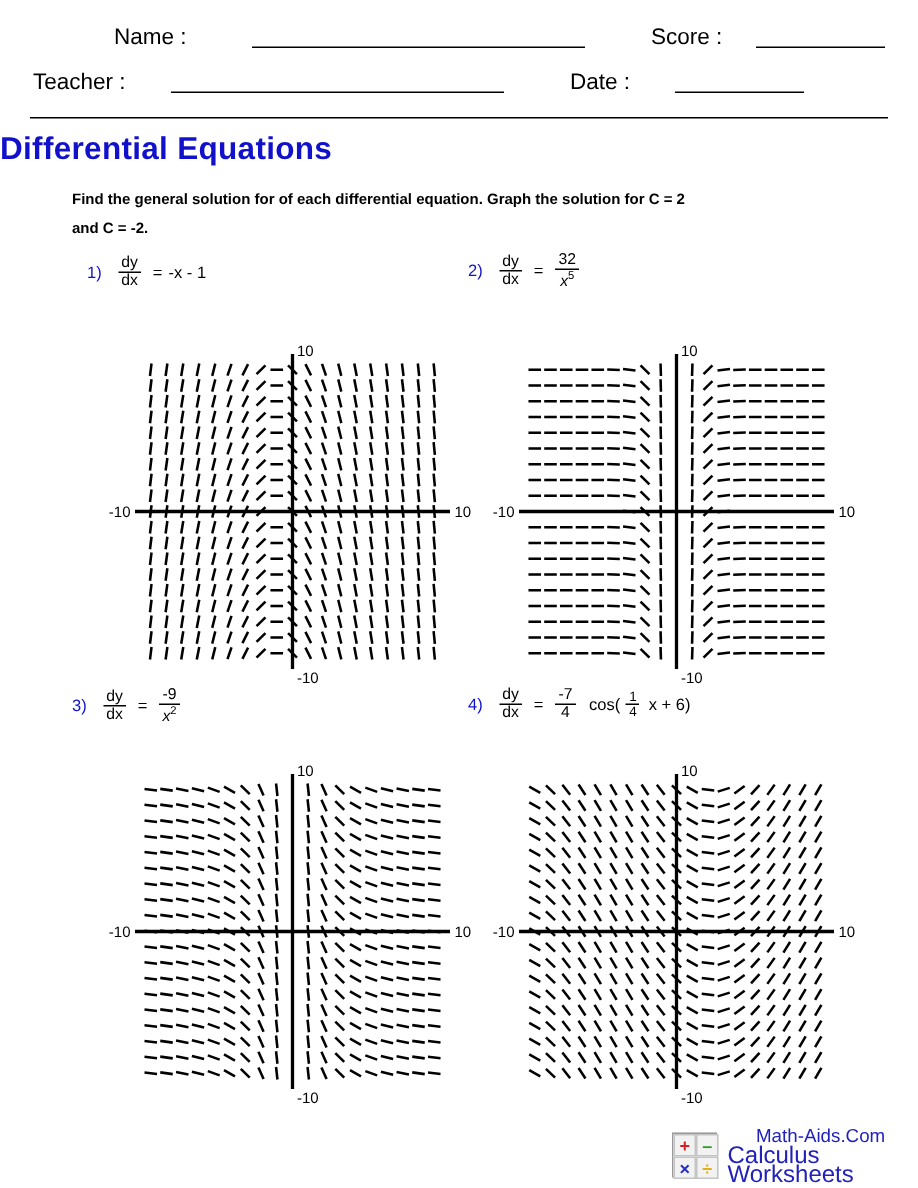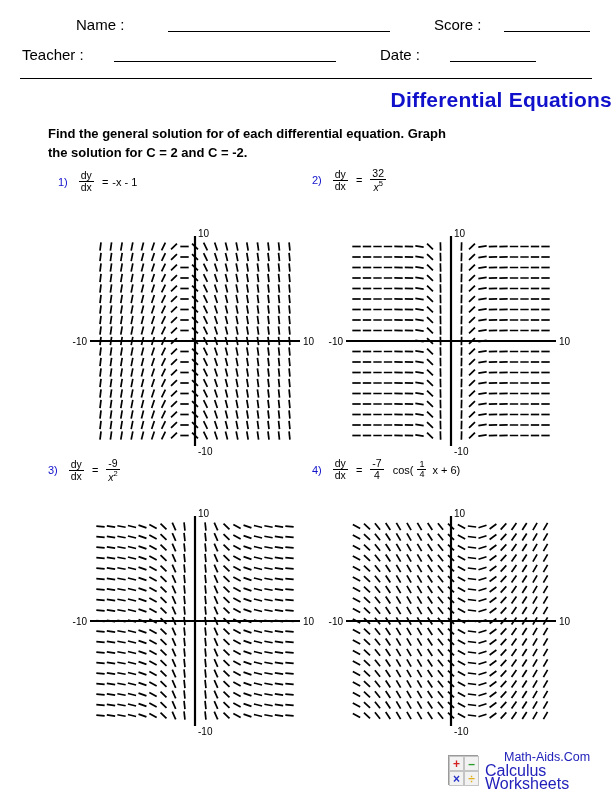--- a/index.html
+++ b/index.html
@@ -57,34 +57,34 @@
     width: 572px;
     border-top: 1.6px solid #000;
   }
 
   
   .title {
     position: absolute;
     left: 0;
     top: 88px;
     width: 612px;
-    text-align: right;
+    text-align: left;
     font-size: 21px;
     font-weight: bold;
     color: #1111cc;
     letter-spacing: 0.2px;
   }
 
   
   .instructions {
     position: absolute;
     left: 48px;
     top: 124px;
     width: 420px;
-    font-size: 13px;
+    font-size: 10px;
     font-weight: bold;
     line-height: 19px;
     color: #000;
   }
 
   
   .problem {
     position: absolute;
     display: flex;
     align-items: center;

